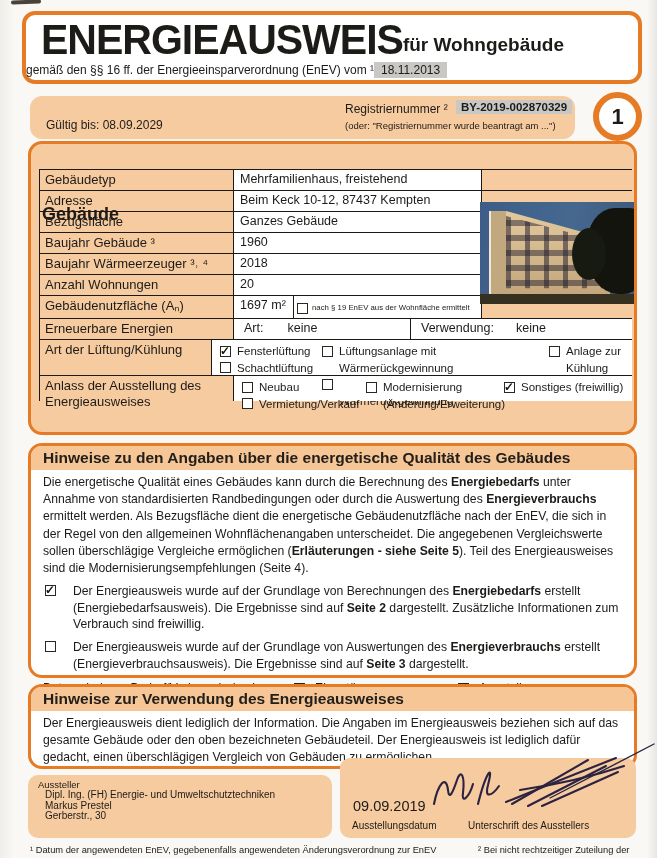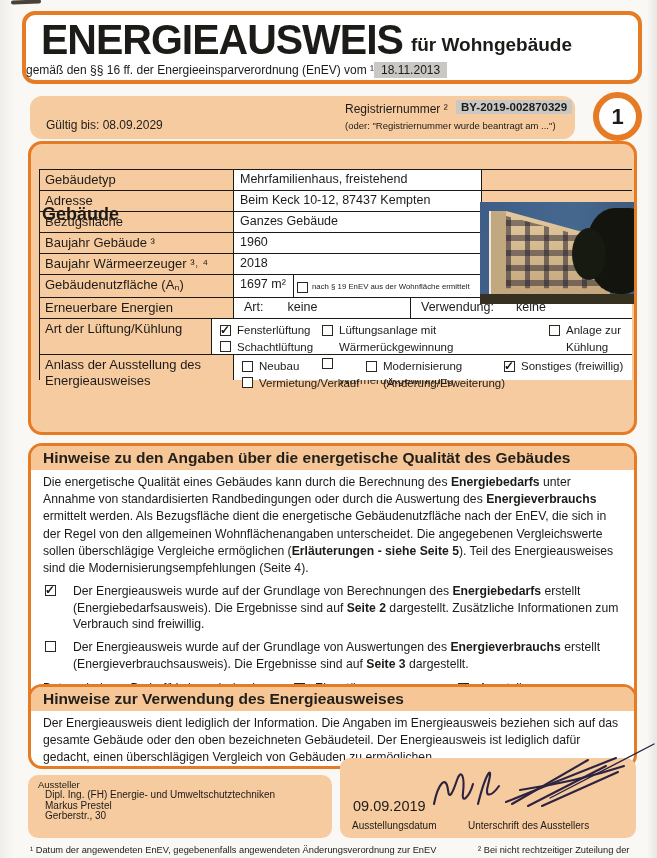--- a/index.html
+++ b/index.html
@@ -4,21 +4,21 @@
 <style>
   html,body{margin:0;padding:0;background:#e9e8e4;}
   .page{position:relative;width:657px;height:858px;margin:0 auto;overflow:hidden;
         background:linear-gradient(90deg,#efeeea 0,#f9f8f5 14px,#f9f8f5 calc(100% - 10px),#e8e6e2 100%);
         font-family:"Liberation Sans",sans-serif;color:#1d1b18;}
   .pen-mark{position:absolute;left:11px;top:0;width:30px;height:4px;background:#4a4238;border-radius:2px;transform:rotate(-2deg);}
 
   
   .hdr-box{position:absolute;left:22px;top:11px;width:620px;height:73px;background:#fff;
            border:4px solid #e67b26;border-radius:13px;box-sizing:border-box;}
-  .hdr-row{display:flex;align-items:flex-end;gap:8px;padding:4px 0 0 15px;}
+  .hdr-row{display:flex;align-items:flex-end;gap:0;padding:4px 0 0 15px;}
   .hdr-title{font-size:41px;font-weight:bold;letter-spacing:-1px;line-height:1.0;transform:scaleY(1.04);}
   .hdr-sub{font-size:19px;font-weight:bold;padding-bottom:4px;}
   .hdr-reg{display:flex;align-items:center;gap:0;margin-top:2px;font-size:12px;}
   .chip{background:#c9c8c4;padding:1px 7px;font-size:12px;}
 
   
   .valid-box{position:absolute;left:30px;top:96px;width:545px;height:43px;background:#f6cba0;border-radius:12px;}
   .valid-until{position:absolute;left:16px;bottom:7px;font-size:12px;}
   .reg-label{position:absolute;left:315px;top:6px;font-size:12px;font-weight:normal;}
   .reg-chip{position:absolute;left:426px;top:4px;font-weight:bold;font-size:11.5px;padding:1px 5px;}
@@ -60,21 +60,21 @@
             clip-path:polygon(0 0,100% 34%,100% 100%,0 100%);}
   .ph-front::after{content:"";position:absolute;inset:0;
       background-image:repeating-linear-gradient(90deg,rgba(38,34,48,0.55) 0 5px,transparent 5px 19px),
                        repeating-linear-gradient(180deg,transparent 0 9px,rgba(38,34,48,0.5) 9px 15px);
       clip-path:polygon(0 6%,100% 38%,100% 92%,0 92%);}
   .ph-tree1{position:absolute;right:-14px;top:6px;width:62px;height:86px;background:#12140d;border-radius:46% 30% 40% 52%;}
   .ph-tree2{position:absolute;right:28px;top:26px;width:34px;height:52px;background:#171a10;border-radius:50%;}
   .ph-ground{position:absolute;left:0;bottom:0;width:100%;height:10px;background:#35301f;}
 
   
-  #qualitaet{top:443px;height:268px;}
+  #qualitaet{top:443px;height:235px;}
   #verwendung{top:684px;height:85px;}
   .body-text{padding:4px 12px 0 12px;font-size:12.2px;line-height:17.2px;}
   .b{font-weight:bold;}
   .check-item{display:flex;gap:17px;padding:6px 12px 0 14px;font-size:12.2px;line-height:16.6px;}
   .check-item .cb{margin-top:2px;}
   .daten-row{display:flex;align-items:center;padding:9px 12px 0 12px;font-size:12.2px;}
   .daten-row .lab{width:268px;}
   .daten-opt{display:flex;align-items:center;gap:10px;width:175px;}
   .daten-opt .cb{margin-top:0;}
 
@@ -140,20 +140,25 @@
         <div class="trest"></div>
       </div>
       <div class="trow" style="height:21px">
         <div class="tlbl">Baujahr Gebäude ³</div>
         <div class="tval">1960</div>
         <div class="trest"></div>
       </div>
       <div class="trow" style="height:21px">
         <div class="tlbl">Baujahr Wärmeerzeuger ³˒ ⁴</div>
         <div class="tval">2018</div>
+        <div class="trest"></div>
+      </div>
+      <div class="trow" style="height:21px">
+        <div class="tlbl">Anzahl Wohnungen</div>
+        <div class="tval">20</div>
         <div class="trest"></div>
       </div>
       <div class="trow" style="height:23px">
         <div class="tlbl">Gebäudenutzfläche (Aₙ)</div>
         <div class="tvalsm">1697 m²</div>
         <div class="tcbcell">
           <span class="cb" data-checked="false"></span>
           <span class="tiny">nach § 19 EnEV aus der Wohnfläche ermittelt</span>
         </div>
         <div class="trest"></div>

